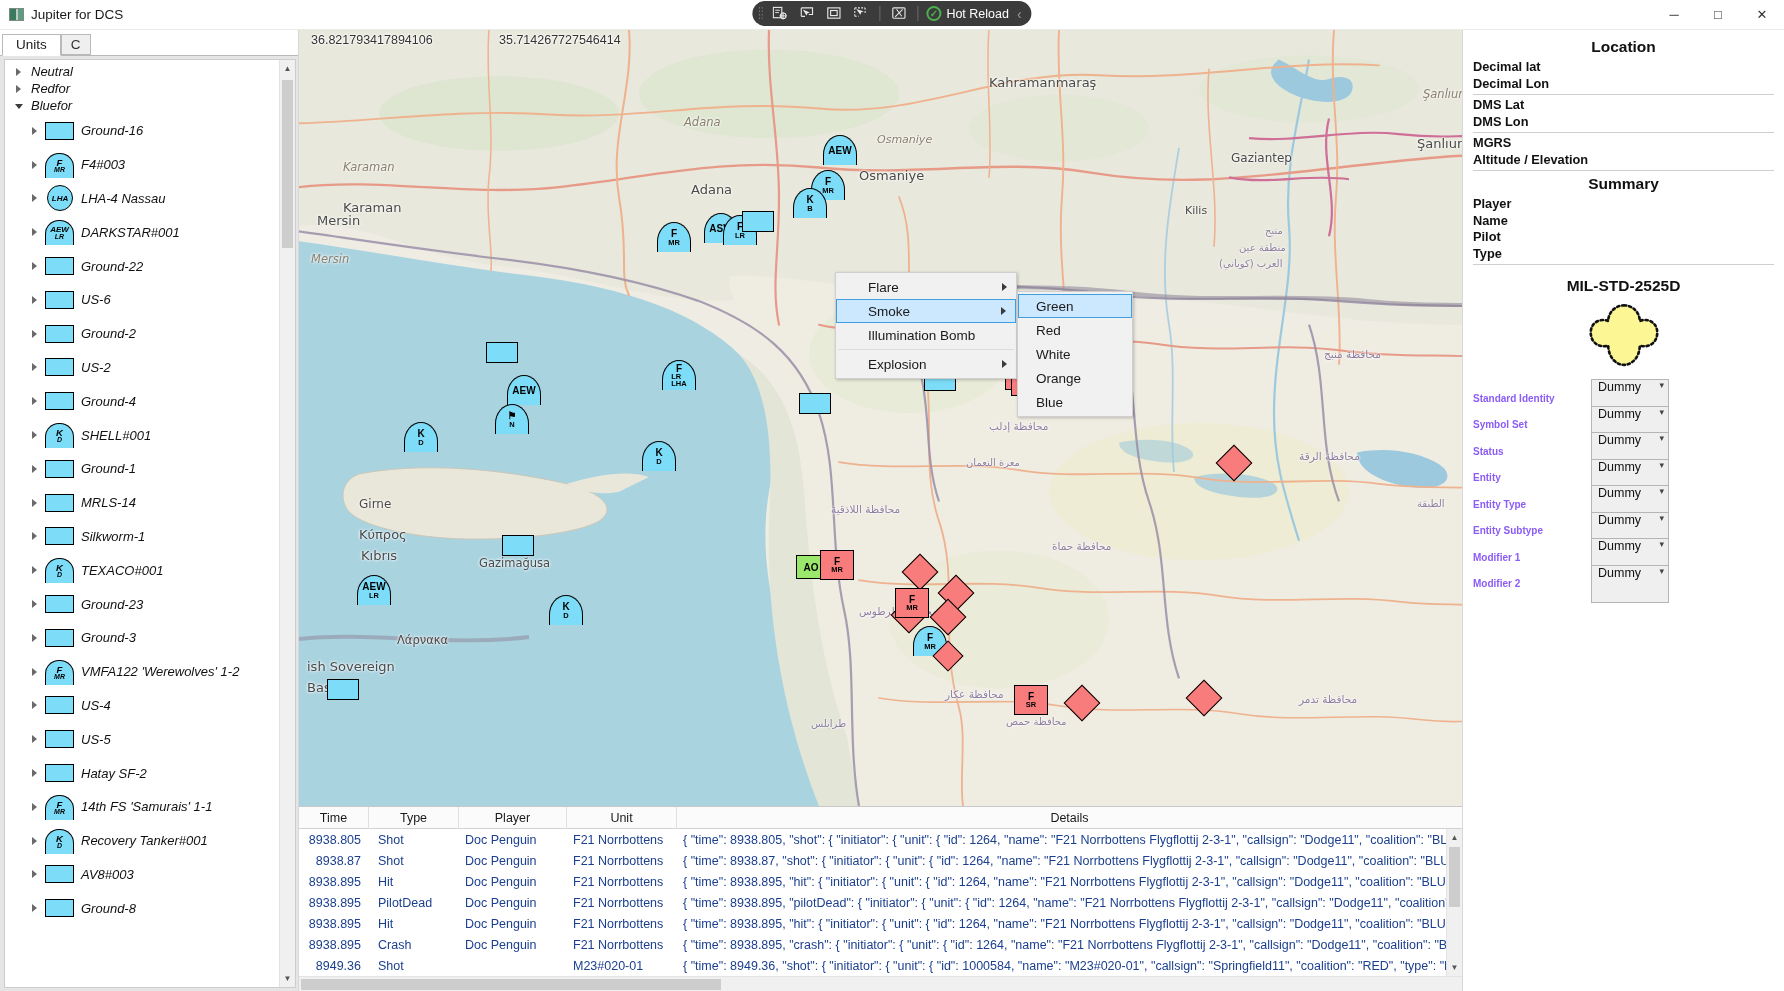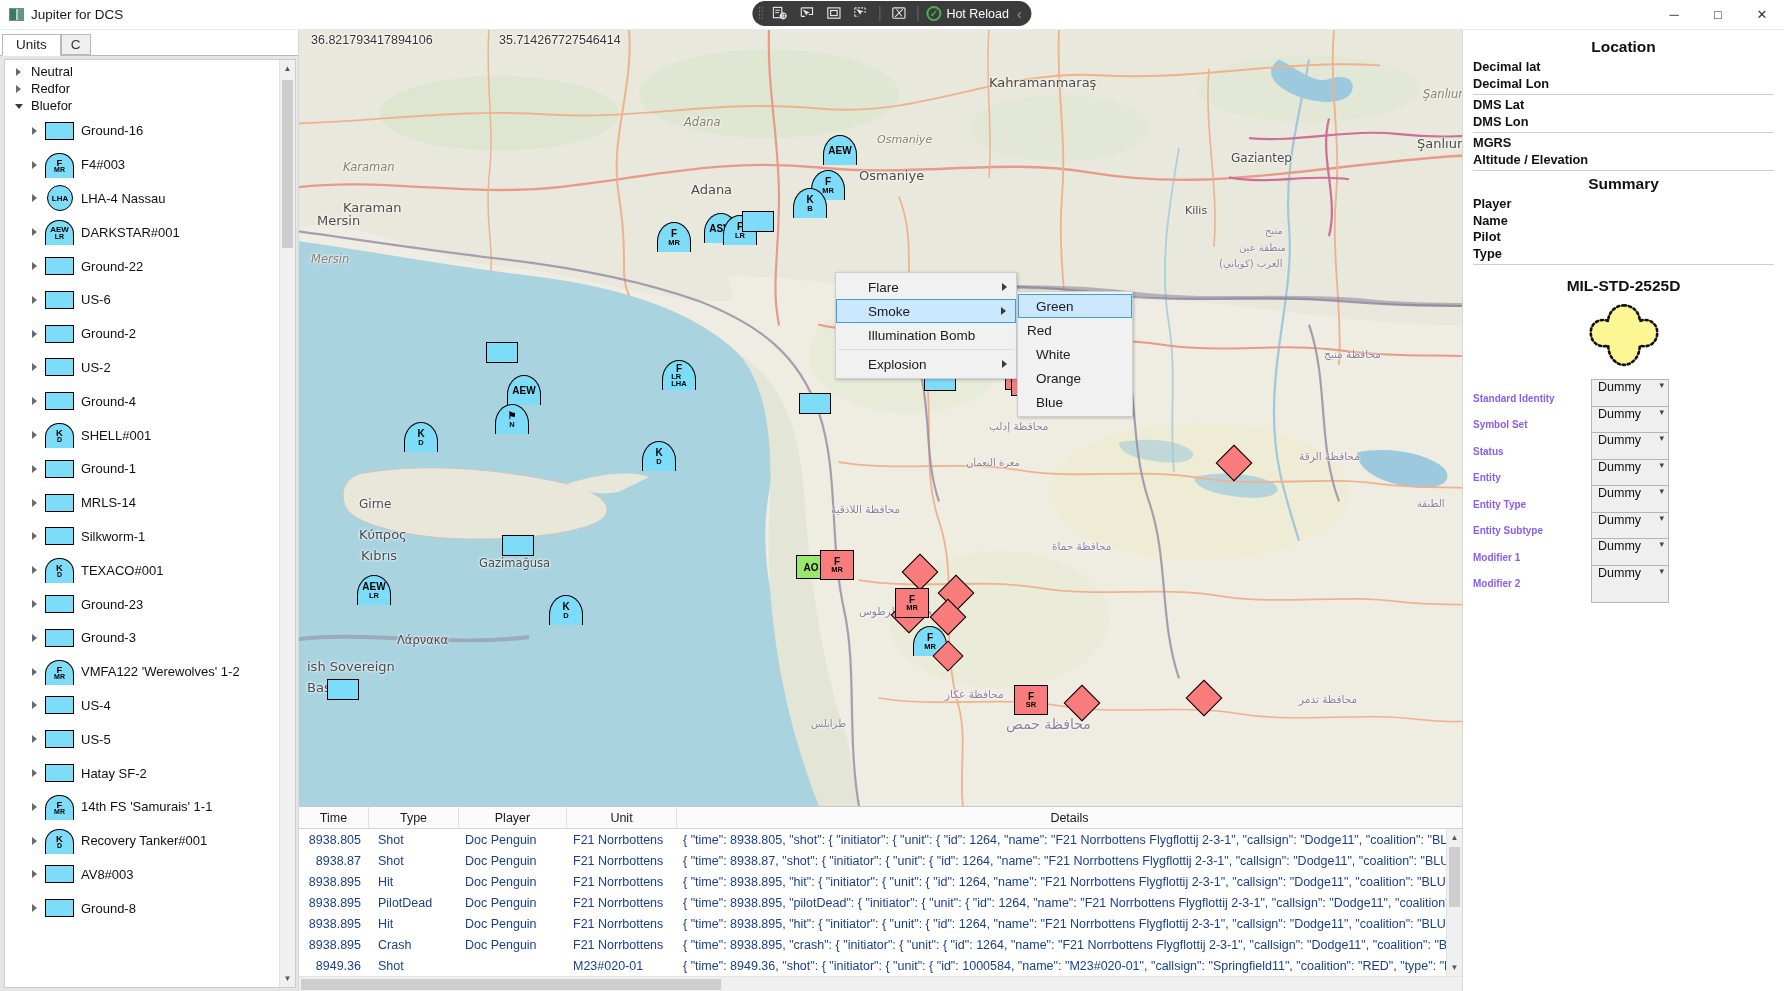--- a/index.html
+++ b/index.html
@@ -107,20 +107,21 @@
     border: 1px solid #cccccc;
     display: flex;
     position: relative;
     background: #fff;
     overflow: hidden;
   }
   .tree {
     flex: 1;
     overflow: hidden;
     padding: 3px 0 0 6px;
+    font-style: italic;
   }
   .trow {
     display: flex; align-items: center;
     height: 17px;
     font-size: 13px; color: #111;
     white-space: nowrap;
   }
   .trow.child { height: 33.8px; }
   .tw { width: 15px; min-width: 15px; display: flex; align-items: center; justify-content: center; color: #555; font-size: 9px; }
   .tw.indent { margin-left: 16px; }
@@ -777,21 +778,21 @@
             <div class="maplabel city" style="left:60px;top:497px;font-size:13px;">Κύπρος</div>
             <div class="maplabel city" style="left:62px;top:518px;font-size:13px;">Kıbrıs</div>
             <div class="maplabel city" style="left:180px;top:526px;font-size:11.5px;">Gazimağusa</div>
             <div class="maplabel ar" style="left:753px;top:510px;font-size:10.5px;">محافظة حماة</div>
             <div class="maplabel city" style="left:98px;top:603px;font-size:11.5px;">Λάρνακα</div>
             <div class="maplabel ar" style="left:560px;top:575px;font-size:10.5px;">محافظة طرطوس</div>
             <div class="maplabel city" style="left:8px;top:629px;font-size:13px;">ish Sovereign</div>
             <div class="maplabel city" style="left:8px;top:650px;font-size:13px;">Base</div>
             <div class="maplabel ar" style="left:646px;top:658px;font-size:10.5px;">محافظة عكار</div>
             <div class="maplabel ar" style="left:512px;top:688px;font-size:10px;">طرابلس</div>
-            <div class="maplabel ar" style="left:707px;top:686px;font-size:14px;">محافظة حمص</div>
+            <div class="maplabel ar" style="left:707px;top:686px;font-size:10px;">محافظة حمص</div>
             <div class="maplabel ar" style="left:1000px;top:663px;font-size:10.5px;">محافظة تدمر</div>
           </div>
         <div id="map-markers">
             <div class="mk mk-air" style="left:524px;top:105px;width:34px;height:30px;">
               <t1>AEW</t1>
             </div>
             <div class="mk mk-air" style="left:512px;top:140px;width:34px;height:30px;">
               <t1>F</t1>
               <t2>MR</t2>
             </div>
@@ -899,21 +900,21 @@
                 <span>Explosion</span>
                 <span class="sub-arrow"></span>
               </div>
             </div>
         </div>
         <div class="ctxsub" style="left:718px; top:261px;">
           <div id="ctx-sub-items">
               <div class="ctxitem hl" style="padding-left:17px;">
                 <span>Green</span>
               </div>
-              <div class="ctxitem" style="padding-left:9px;">
+              <div class="ctxitem" style="padding-left:18px;">
                 <span>Red</span>
               </div>
               <div class="ctxitem" style="padding-left:18px;">
                 <span>White</span>
               </div>
               <div class="ctxitem" style="padding-left:18px;">
                 <span>Orange</span>
               </div>
               <div class="ctxitem" style="padding-left:18px;">
                 <span>Blue</span>

